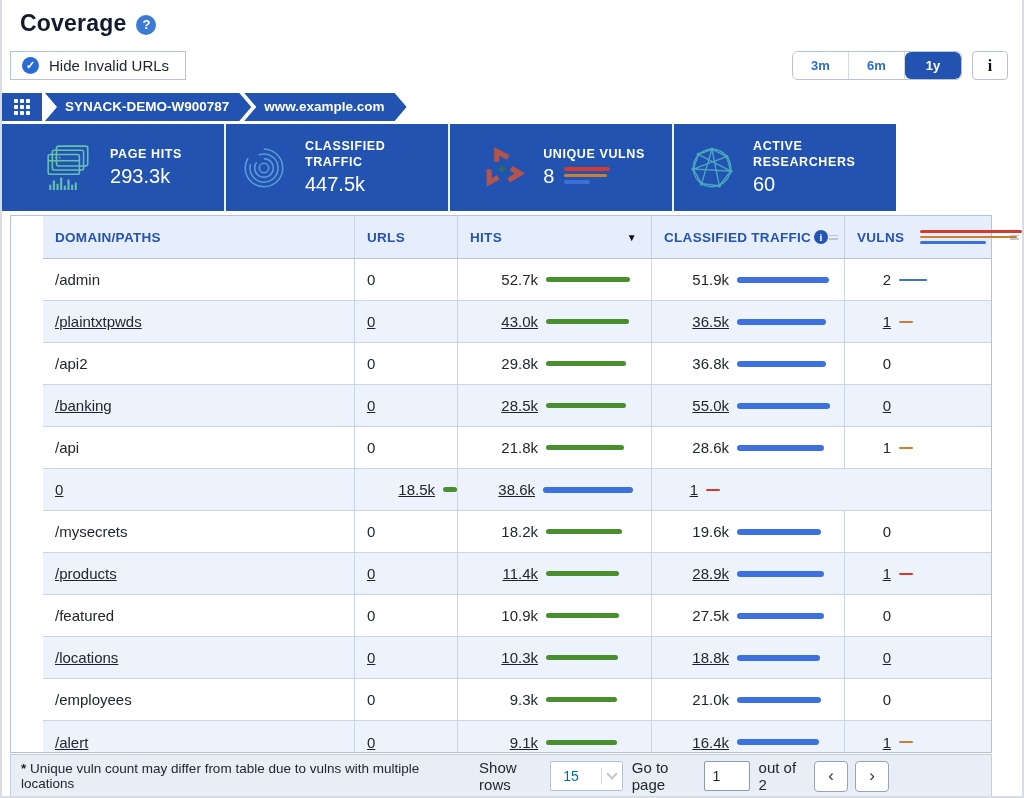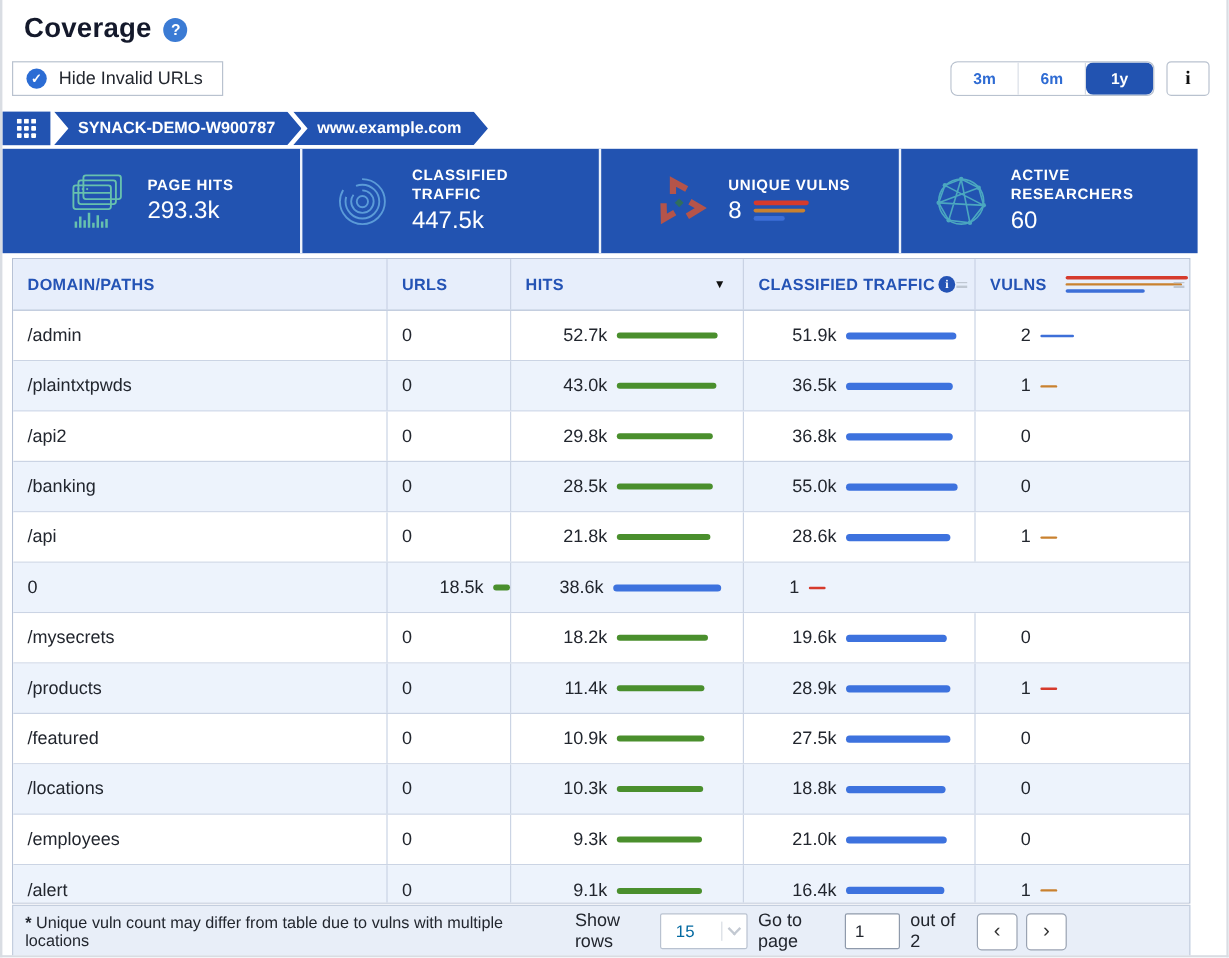--- a/index.html
+++ b/index.html
@@ -52,35 +52,35 @@
     cursor:pointer; flex:0 0 auto;
   }
   .crumb-seg {
     height:28px; line-height:28px; background:#2253b1; color:#fff; font-size:13.5px; font-weight:bold;
     padding:0 22px 0 20px; margin-left:-7px; cursor:pointer; white-space:nowrap;
     clip-path: polygon(0 0, calc(100% - 12px) 0, 100% 50%, calc(100% - 12px) 100%, 0 100%, 12px 50%);
   }
   .crumb-seg.first { margin-left:3px; }
 
   
-  .stats-bar { display:flex; width:996px; height:87px; margin-top:3px; background:#2253b1; }
+  .stats-bar { display:flex; width:894px; height:87px; margin-top:3px; background:#2253b1; }
   .stat-cell {
     flex:1; display:flex; align-items:center; justify-content:center; gap:16px;
     border-right:2px solid #eef3fb; padding:0 8px;
   }
   .stat-cell:last-child { border-right:none; }
   .stat-text { display:flex; flex-direction:column; max-width:130px; }
   .stat-label { color:#fff; font-size:12.5px; font-weight:bold; letter-spacing:.6px; line-height:1.25; }
   .stat-value { color:#fff; font-size:20px; line-height:1.2; margin-top:2px; }
   .stat-value-row { display:flex; align-items:center; gap:10px; }
   .mini-bars { display:flex; flex-direction:column; gap:3px; }
   .mini-bars span { display:block; height:3.5px; border-radius:2px; }
 
   
-  .coverage-table { width:982px; margin:4px 0 0 8px; border:1px solid #b7c2d6; }
+  .coverage-table { width:982px; margin:4px 0 0 8px; border:1px solid #b7c2d6;padding-left:32px; }
   .thead {
     display:grid; grid-template-columns:312px 103px 194px 193px 180px;
     background:#e7eefb; height:43px; border-bottom:1px solid #b7c2d6;
   }
   .th {
     display:flex; align-items:center; font-size:13.5px; font-weight:bold; color:#2453b5;
     letter-spacing:.3px; padding-left:12px; border-right:1px solid #c9d2e4; cursor:pointer;
     position:relative;
   }
   .th:last-child { border-right:none; }
@@ -93,21 +93,21 @@
   .grip { position:absolute; right:6px; display:flex; flex-direction:column; gap:2px; cursor:col-resize; }
   .grip i { display:block; width:9px; height:1.5px; background:#bfc7d2; }
   .legend-lines { display:flex; flex-direction:column; gap:3px; margin-left:16px; }
   .legend-lines span { display:block; height:2.5px; border-radius:2px; }
 
   .tbody { height:493px; overflow:hidden; }
   .trow {
     display:grid; grid-template-columns:312px 103px 194px 193px 180px;
     height:42px; background:#fff; border-bottom:1px solid #cbd4e4; cursor:pointer;
   }
-  .trow.alt { background:#edf3fc; }
+  .trow.alt { background:#edf3fc;text-decoration:underline; }
   .trow:last-child { border-bottom:none; }
   .cell { display:flex; align-items:center; padding-left:12px; border-right:1px solid #cbd4e4; font-size:15px; color:#22262e; }
   .cell:last-child { border-right:none; }
   .val { text-align:right; flex:0 0 auto; }
   .hits-val { width:68px; }
   .traffic-val { width:65px; }
   .vulns-val { width:34px; }
   .bar { display:block; margin-left:8px; border-radius:3px; }
   .hits-bar { height:5px; }
   .traffic-bar { height:6px; }

